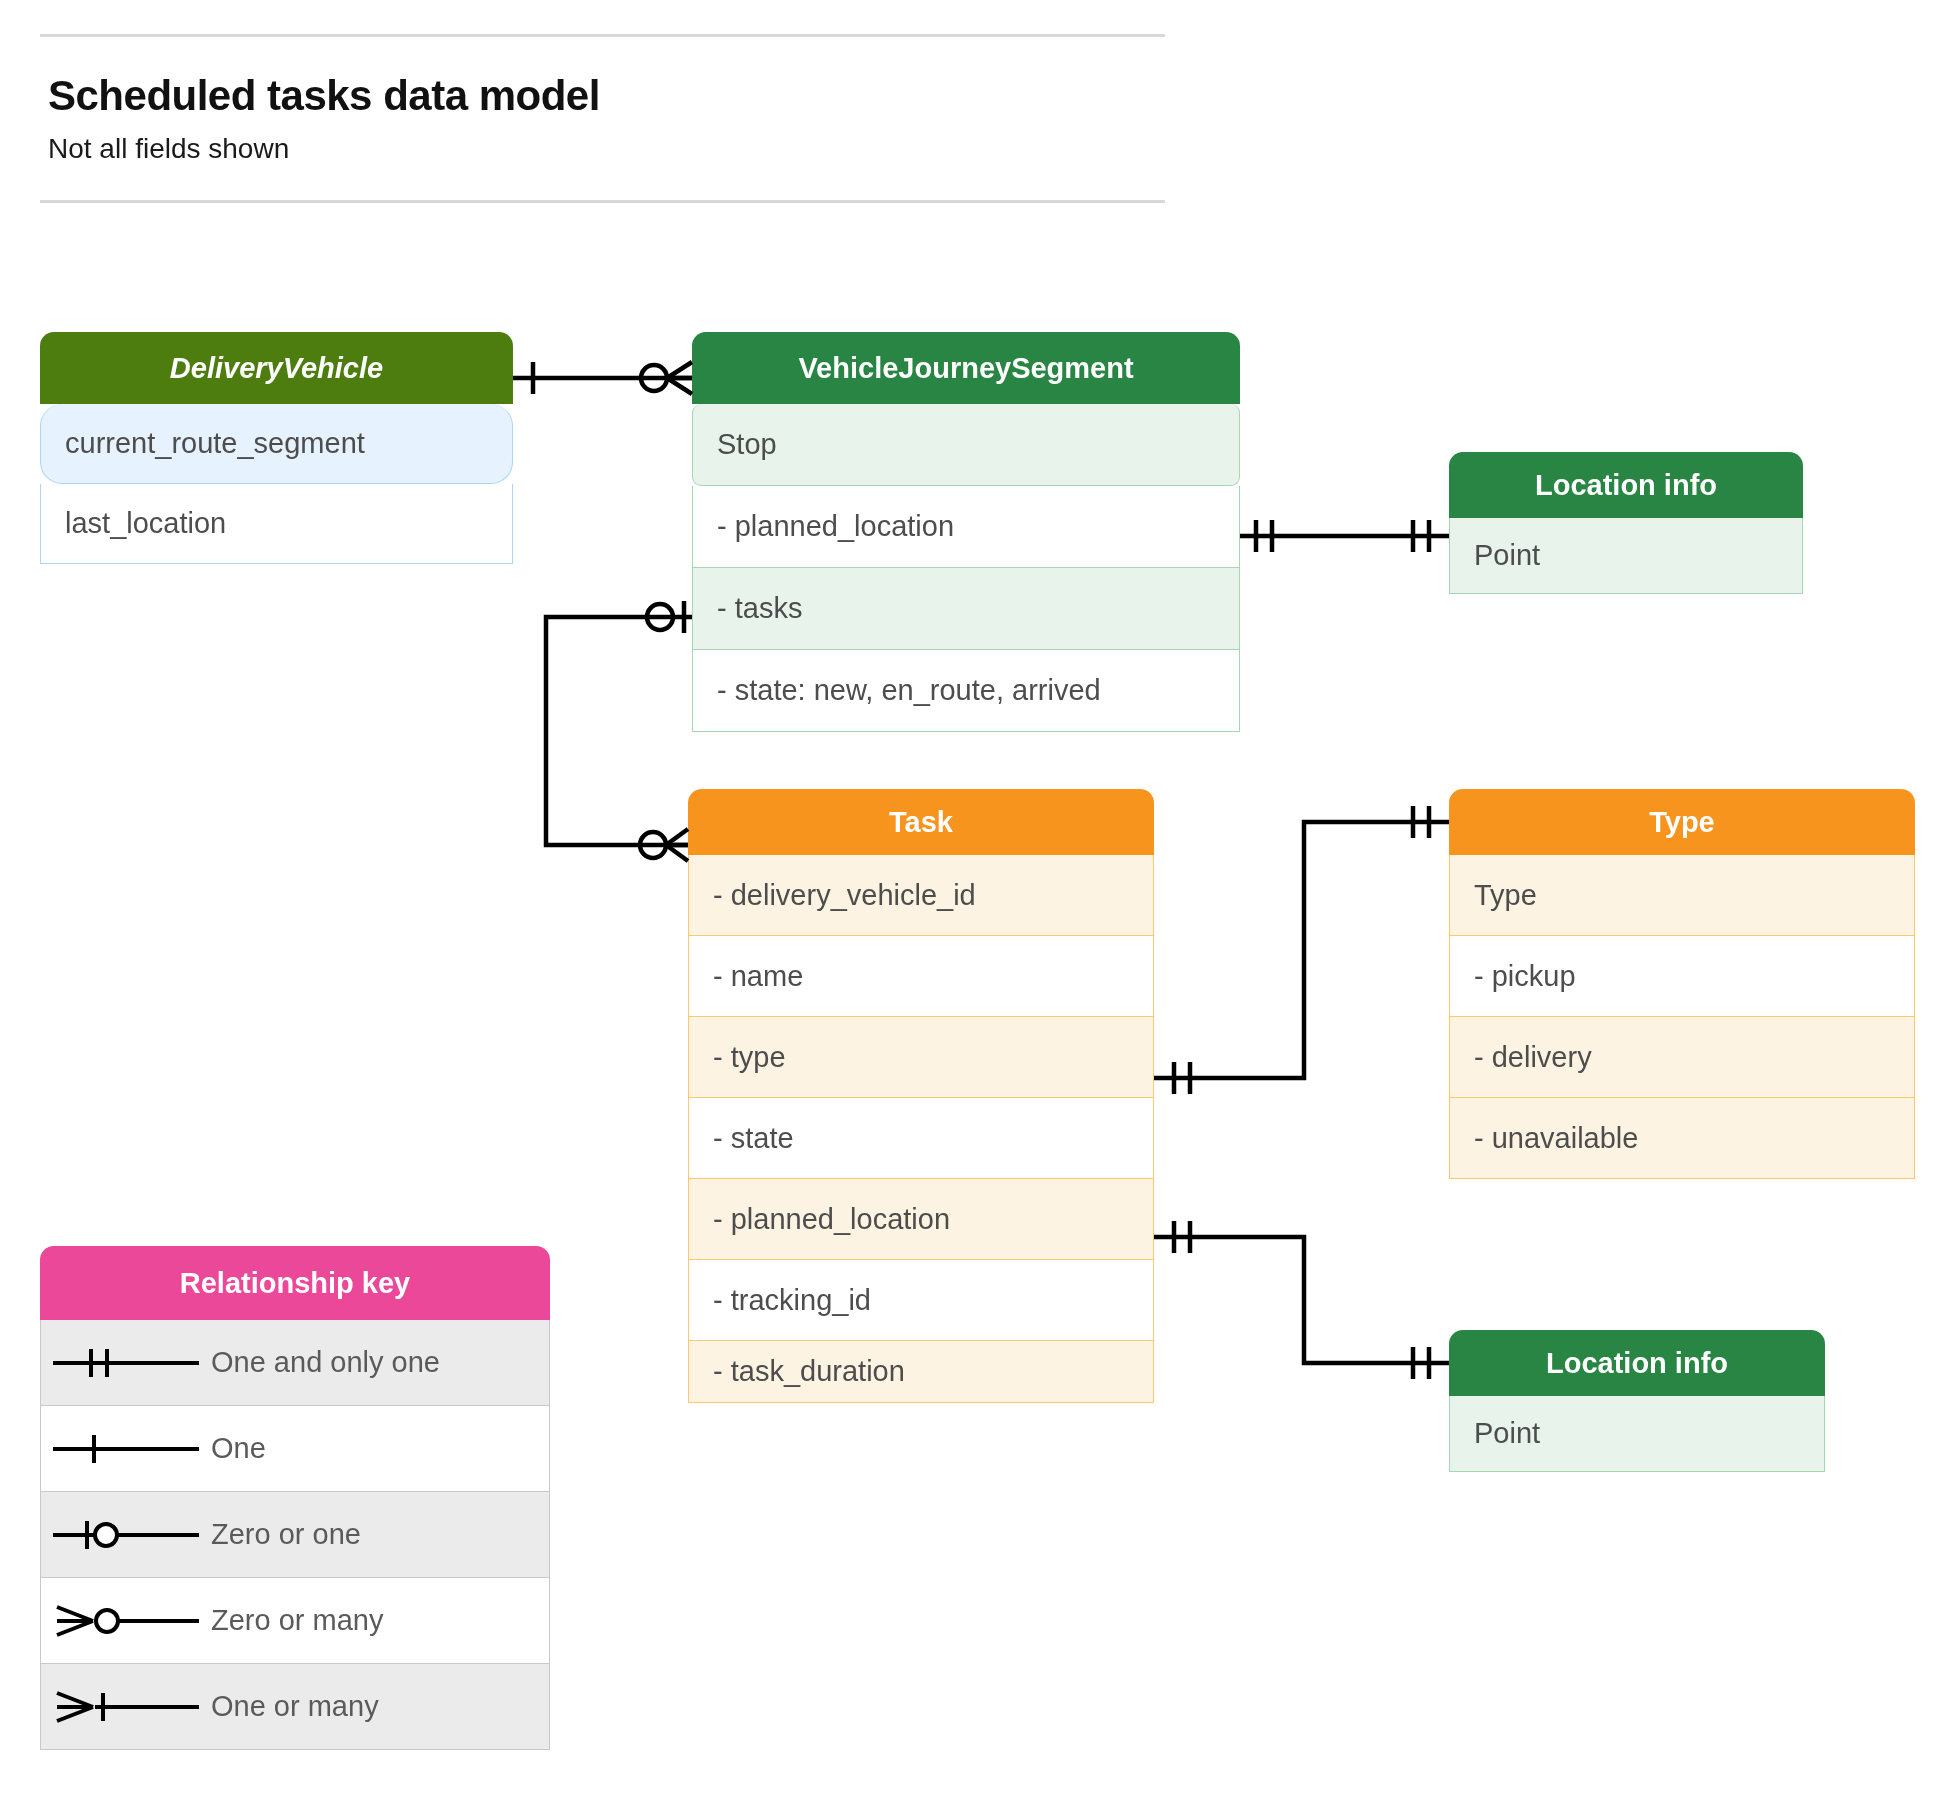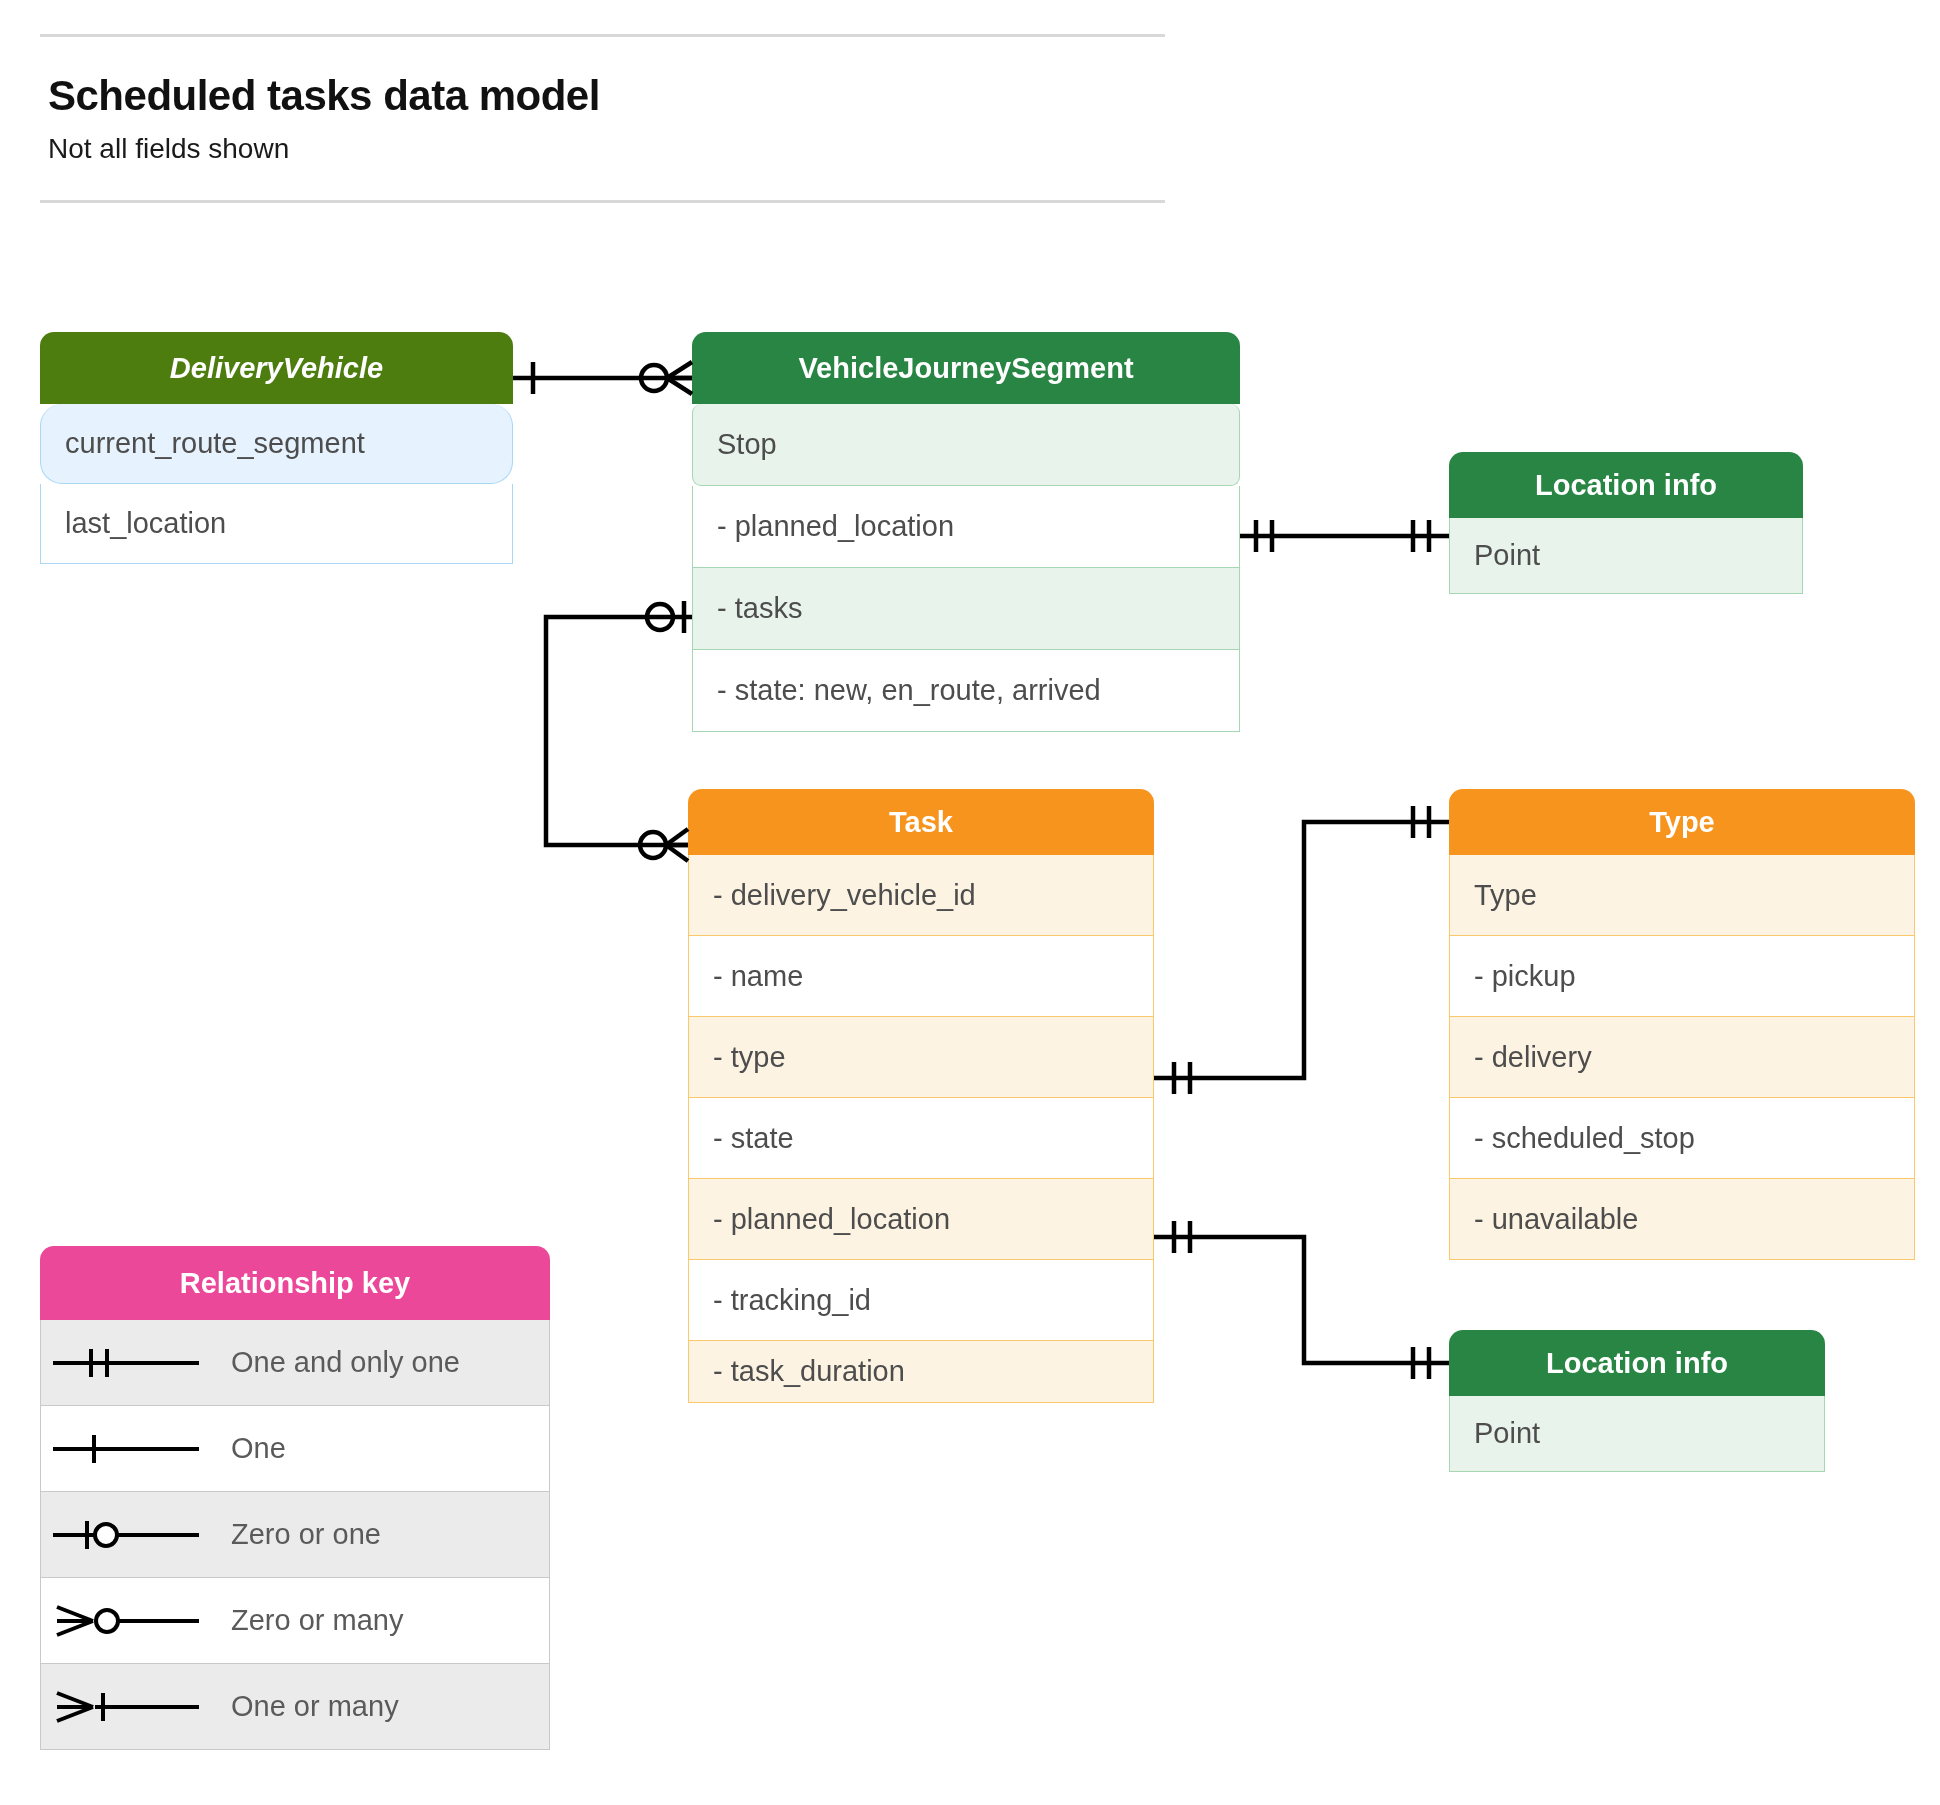--- a/index.html
+++ b/index.html
@@ -57,21 +57,21 @@
   .e-orange .erow{border:1px solid #fbc86b;border-top:none;padding-left:24px;}
   .e-orange .erow.alt{background:#fdf3e2;}
   .e-orange .erow.plain{background:#ffffff;}
 
   
   .e-gray .ehdr{background:#ec4899;}
   .e-gray .erow{border:1px solid #c9c9c9;border-top:none;}
   .e-gray .erow.alt{background:#ebebeb;}
   .e-gray .erow.plain{background:#ffffff;}
 
-  .legend-row{display:flex;align-items:center;gap:20px;}
+  .legend-row{display:flex;align-items:center;}
   .legend-sym{width:170px;flex:none;display:flex;align-items:center;justify-content:center;}
   .legend-label{font-size:29px;color:#5a5a5a;white-space:nowrap;}
 
   svg.conn{position:absolute;left:0;top:0;width:1940px;height:1805px;pointer-events:none;overflow:visible;}
   svg.conn *{stroke:#000000;fill:none;stroke-width:4.5;}
 </style>
 </head>
 <body>
 
 <div id="canvas">
@@ -142,23 +142,20 @@
   <div class="entity e-orange" style="left:1449px;top:789px;width:466px;">
     <div class="ehdr" style="height:66px;">Type</div>
     <div class="erow alt" style="height:81px;">
         <span>Type</span>
       </div>
     <div class="erow plain" style="height:81px;">
         <span>-   pickup</span>
       </div>
     <div class="erow alt" style="height:81px;">
         <span>-   delivery</span>
-      </div>
-    <div class="erow plain" style="height:81px;">
-        <span>-   scheduled_stop</span>
       </div>
     <div class="erow alt" style="height:81px;">
         <span>-   unavailable</span>
       </div>
   </div>
 
   <div class="entity e-green" style="left:1449px;top:1330px;width:376px;">
     <div class="ehdr" style="height:66px;">Location info</div>
     <div class="erow alt" style="height:76px;">
         <span>Point</span>

